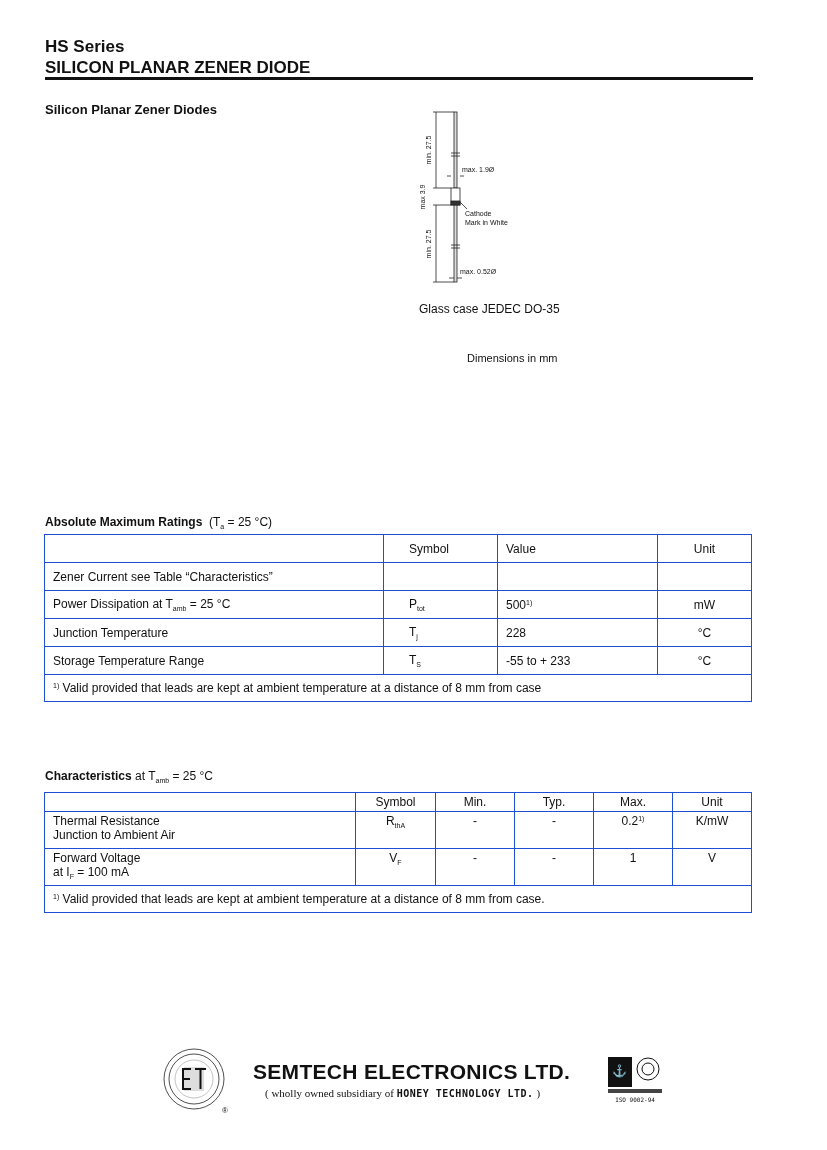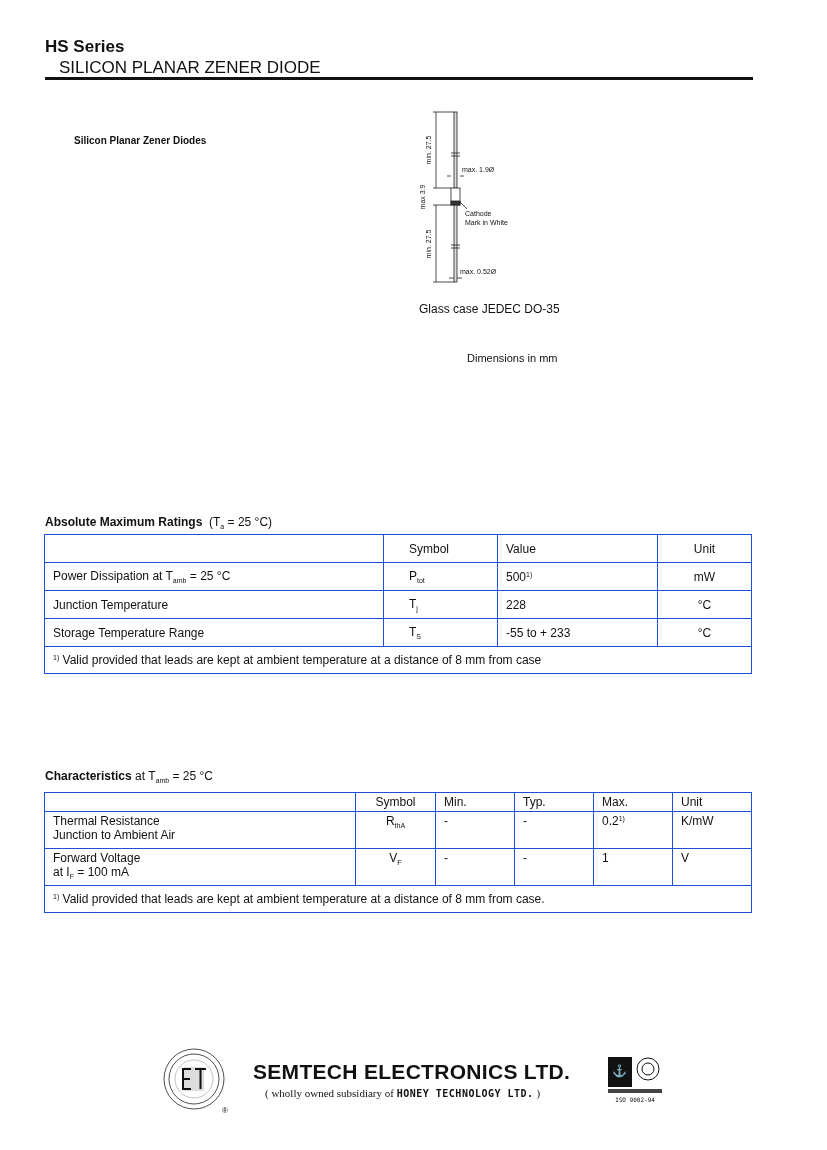--- a/index.html
+++ b/index.html
@@ -1,21 +1,21 @@
 <!DOCTYPE html>
 <html><head>
 <meta charset="utf-8">
 <style>
   html, body { margin:0; padding:0; background:#ffffff; }
   body { width:827px; height:1150px; position:relative; font-family:"Liberation Sans", sans-serif; color:#111; overflow:hidden; }
   .abs { position:absolute; }
   .series { left:45px; top:37px; font-size:17px; font-weight:bold; }
-  .title { left:59px; top:58px; font-size:17px; font-weight:normal; text-decoration:none; }
+  .title { left:45px; top:58px; font-size:17px; font-weight:bold; text-decoration:none; }
   .title-rule { left:45px; top:77px; width:708px; height:3px; background:#111; }
-  .subtitle { left:45px; top:135px; font-size:10px; font-weight:bold;margin-left:29px; }
+  .subtitle { left:45px; top:102px; font-size:13px; font-weight:bold; }
 
   .diagram { left:415px; top:110px; width:140px; height:175px; }
   .caption1 { left:419px; top:302px; font-size:12px; }
   .caption2 { left:419px; top:352px; font-size:11px;margin-left:48px; }
 
   .sec-head { font-size:12px; }
   .sec-head b { font-weight:bold; }
   sub { font-size:7px; vertical-align:-3px; }
   sup { font-size:7px; vertical-align:4px; }
 
@@ -23,21 +23,21 @@
   td { border:1px solid #1d4ed8; padding:0 8px; height:27px; }
   .amr { left:44px; top:534px; width:708px; }
   .amr td { height:27px; }
   .amr .c-sym { width:80px; text-align:left; padding-left:25px; }
   .amr .c-val { width:143px; }
   .amr .c-unit { width:77px; text-align:center; }
   .ch { left:44px; top:792px; width:708px; }
   .ch td { height:18px; }
   .ch .tall td { height:34px; vertical-align:top; padding-top:2px; }
   .ch .c-sym { width:63px; text-align:center; }
-  .ch .c-min, .ch .c-typ, .ch .c-max, .ch .c-unit { width:62px; text-align:left; }
+  .ch .c-min, .ch .c-typ, .ch .c-max, .ch .c-unit { width:62px; text-align:center; }
   .note td { height:26px; }
 
   .footer-logo { left:162px; top:1047px; width:68px; height:68px; }
   .company { left:253px; top:1060px; font-size:21px; font-weight:bold; letter-spacing:0.3px; }
   .subsidiary { left:265px; top:1087px; font-size:11px; font-family:"Liberation Serif", serif; }
   .subsidiary .hon { font-family:"DejaVu Sans Mono", monospace; font-weight:bold; font-size:10px; letter-spacing:0.5px; }
   .cert { left:606px; top:1055px; width:58px; height:50px; }
 </style>
 </head>
 <body>
@@ -93,20 +93,26 @@
   <b>Absolute Maximum Ratings</b>&nbsp;&nbsp;<span>(T</span><sub>a</sub><span> = 25 °C)</span>
 </div>
 
 <table class="amr">
   <tbody>
       <tr>
     <td></td>
     <td class="c-sym" style="text-align:left;padding-left:25px;">Symbol</td>
     <td class="c-val">Value</td>
     <td class="c-unit">Unit</td>
+  </tr>
+  <tr>
+    <td><span>Zener Current see Table “Characteristics”</span></td>
+    <td class="c-sym"></td>
+    <td class="c-val"></td>
+    <td class="c-unit"></td>
   </tr>
   <tr>
     <td><span>Power Dissipation at T</span><sub>amb</sub><span> = 25 °C</span></td>
     <td class="c-sym"><span>P</span><sub>tot</sub></td>
     <td class="c-val"><span>500</span><sup>1)</sup></td>
     <td class="c-unit">mW</td>
   </tr>
   <tr>
     <td><span>Junction Temperature</span></td>
     <td class="c-sym"><span>T</span><sub>j</sub></td>

